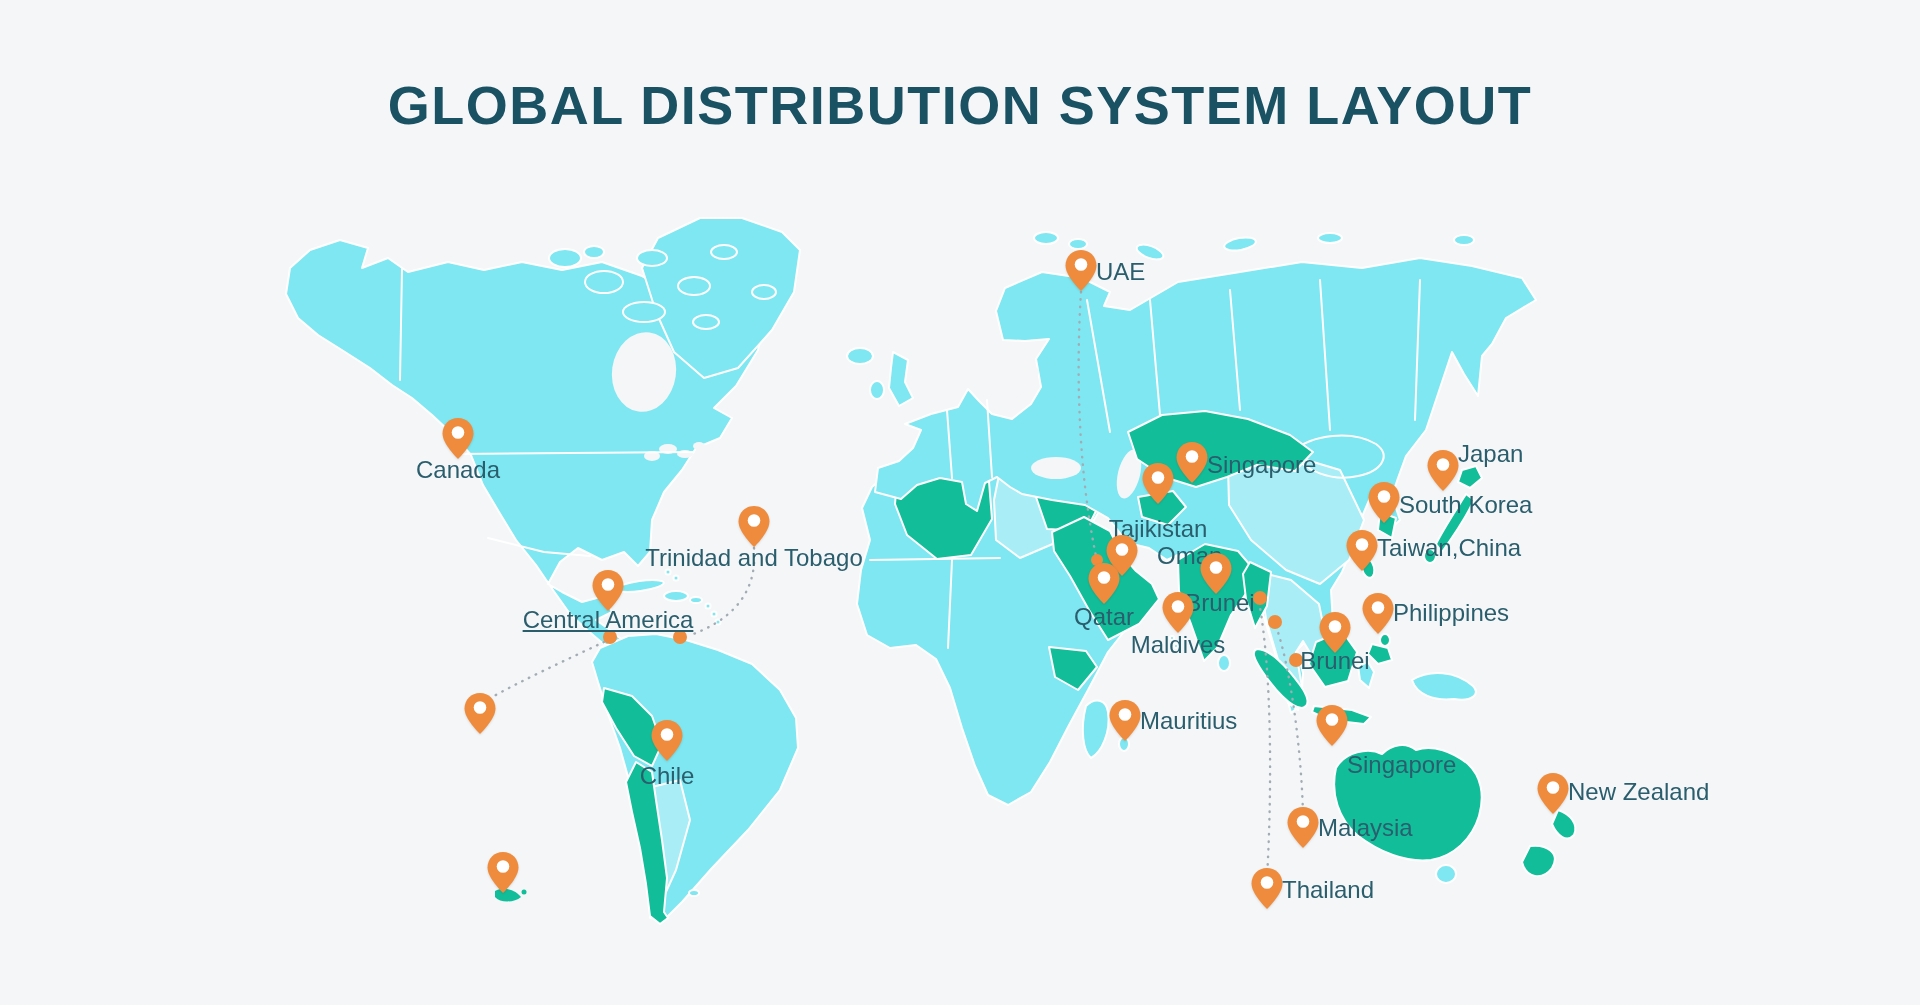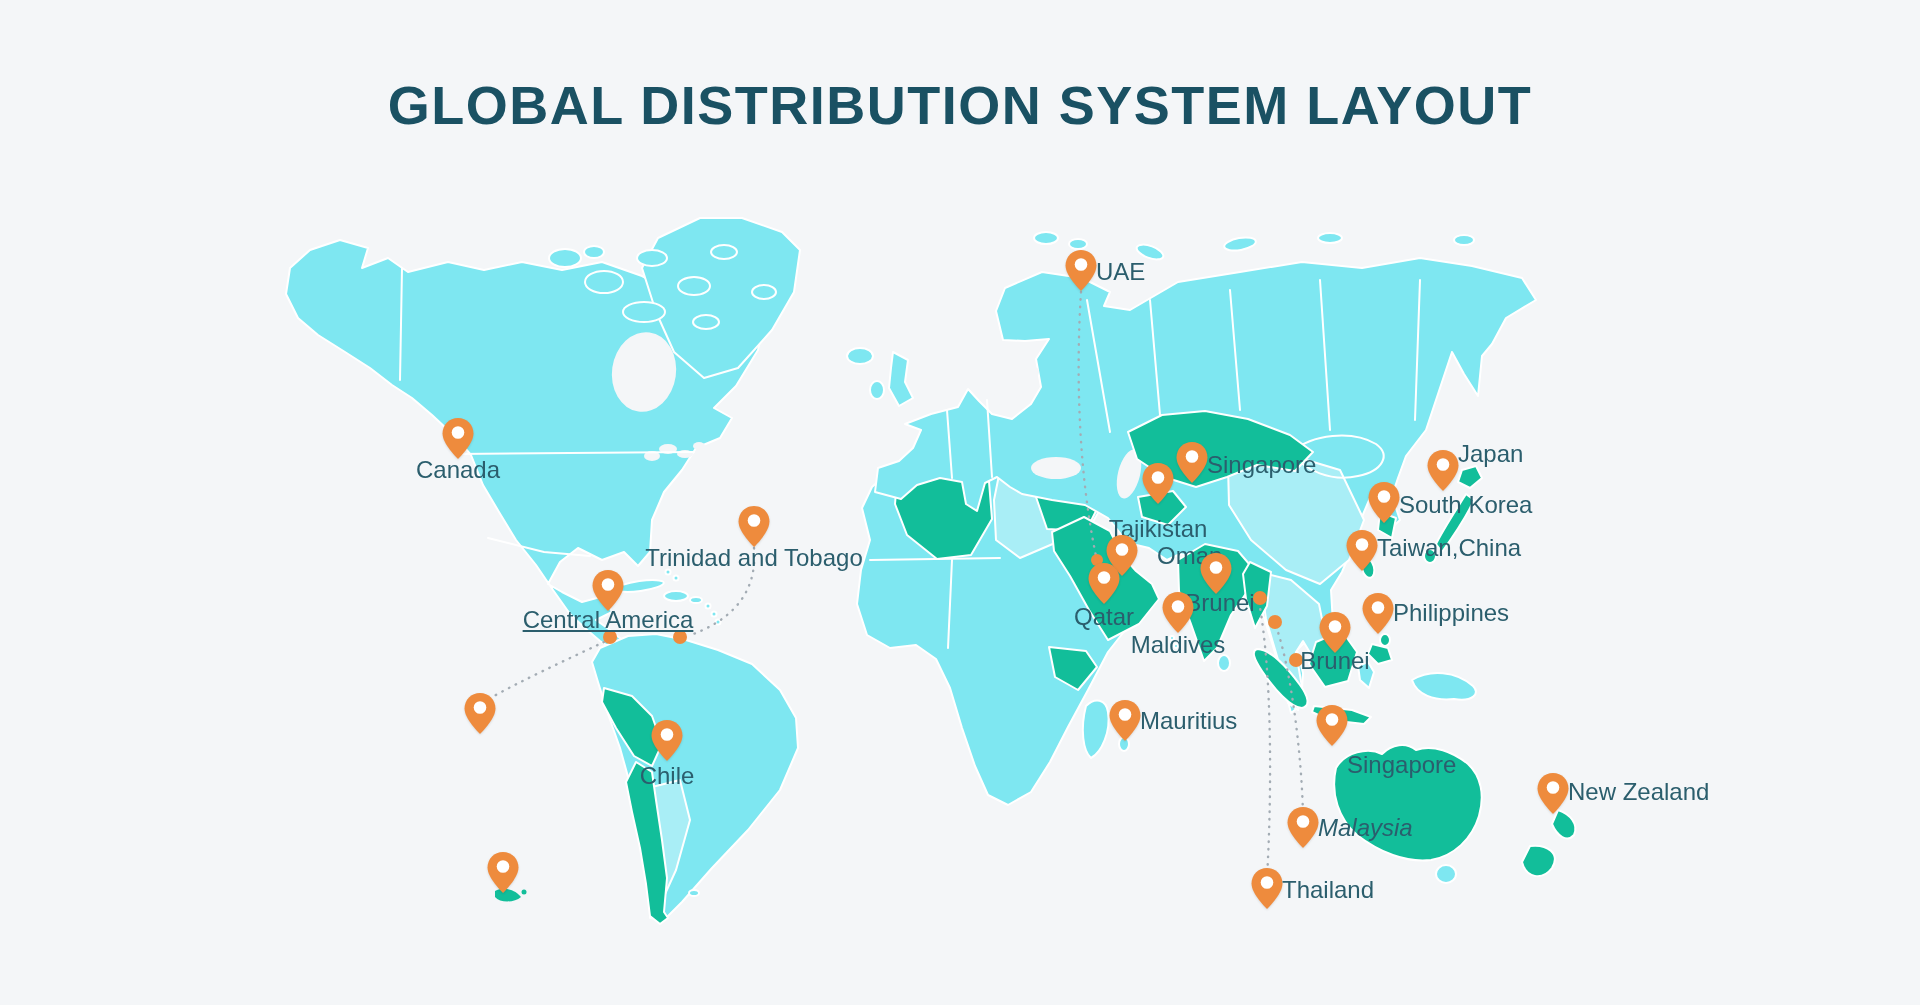--- a/index.html
+++ b/index.html
@@ -300,21 +300,21 @@
           <path d="M18 2 C9.2 2 2.5 8.8 2.5 17.6 C2.5 28.5 18 43 18 43 C18 43 33.5 28.5 33.5 17.6 C33.5 8.8 26.8 2 18 2 Z" fill="var(--pin)"></path>
           <circle cx="18" cy="16.5" r="6.3" fill="#ffffff"></circle>
         </svg>
         <span class="mlabel right" style="left: 1347px; top: 753px; text-align: right;">Singapore</span>
       </div>
       <div class="marker">
         <svg class="pin" width="36" height="44" viewBox="0 0 36 44" style="left:1285px;top:805px">
           <path d="M18 2 C9.2 2 2.5 8.8 2.5 17.6 C2.5 28.5 18 43 18 43 C18 43 33.5 28.5 33.5 17.6 C33.5 8.8 26.8 2 18 2 Z" fill="var(--pin)"></path>
           <circle cx="18" cy="16.5" r="6.3" fill="#ffffff"></circle>
         </svg>
-        <span class="mlabel right" style="left: 1318px; top: 816px; font-style: italic;">Malaysia</span>
+        <span class="mlabel right" style="left: 1318px; top: 816px;">Malaysia</span>
       </div>
       <div class="marker">
         <svg class="pin" width="36" height="44" viewBox="0 0 36 44" style="left:1249px;top:866px">
           <path d="M18 2 C9.2 2 2.5 8.8 2.5 17.6 C2.5 28.5 18 43 18 43 C18 43 33.5 28.5 33.5 17.6 C33.5 8.8 26.8 2 18 2 Z" fill="var(--pin)"></path>
           <circle cx="18" cy="16.5" r="6.3" fill="#ffffff"></circle>
         </svg>
         <span class="mlabel right" style="left: 1282px; top: 878px;">Thailand</span>
       </div>
       <div class="marker">
         <svg class="pin" width="36" height="44" viewBox="0 0 36 44" style="left:1535px;top:771px">

